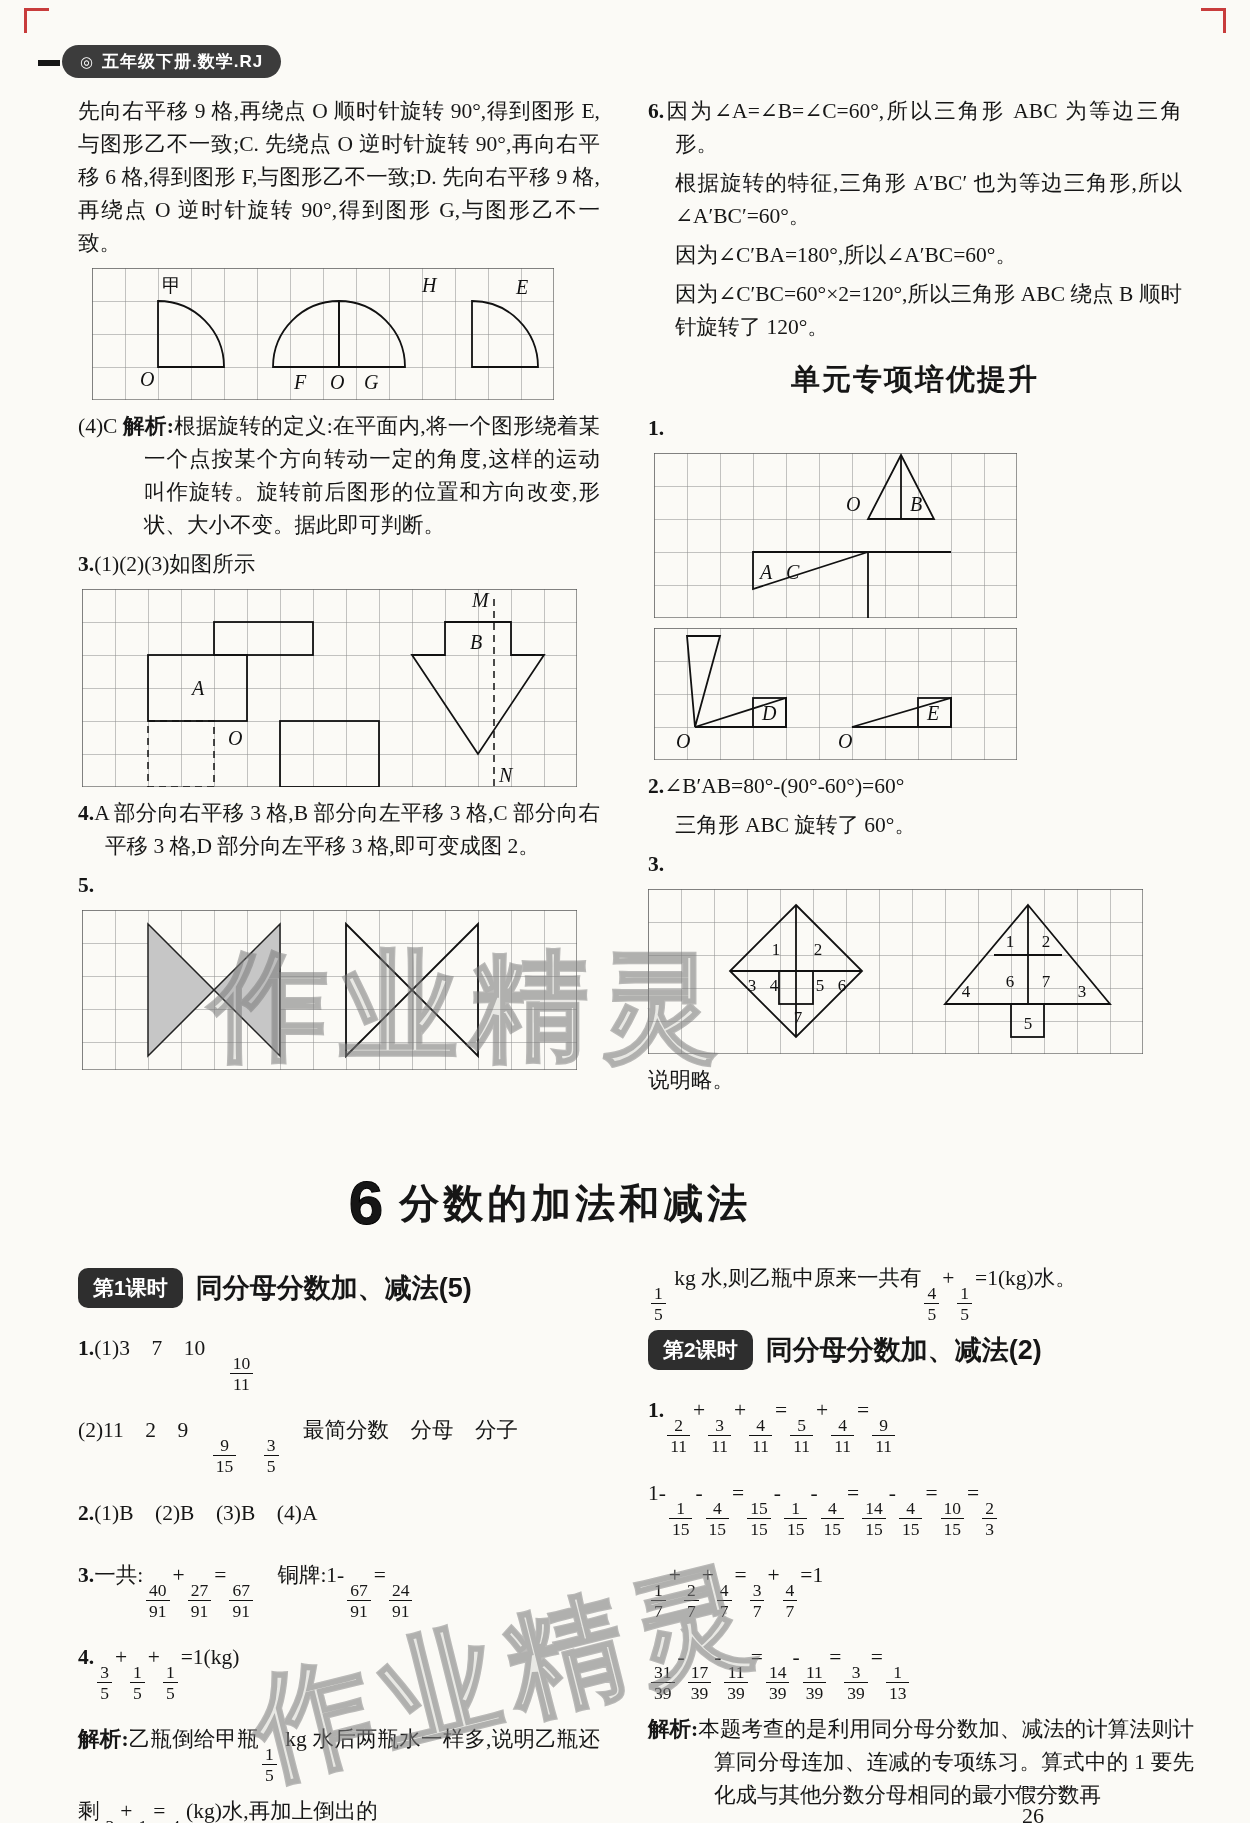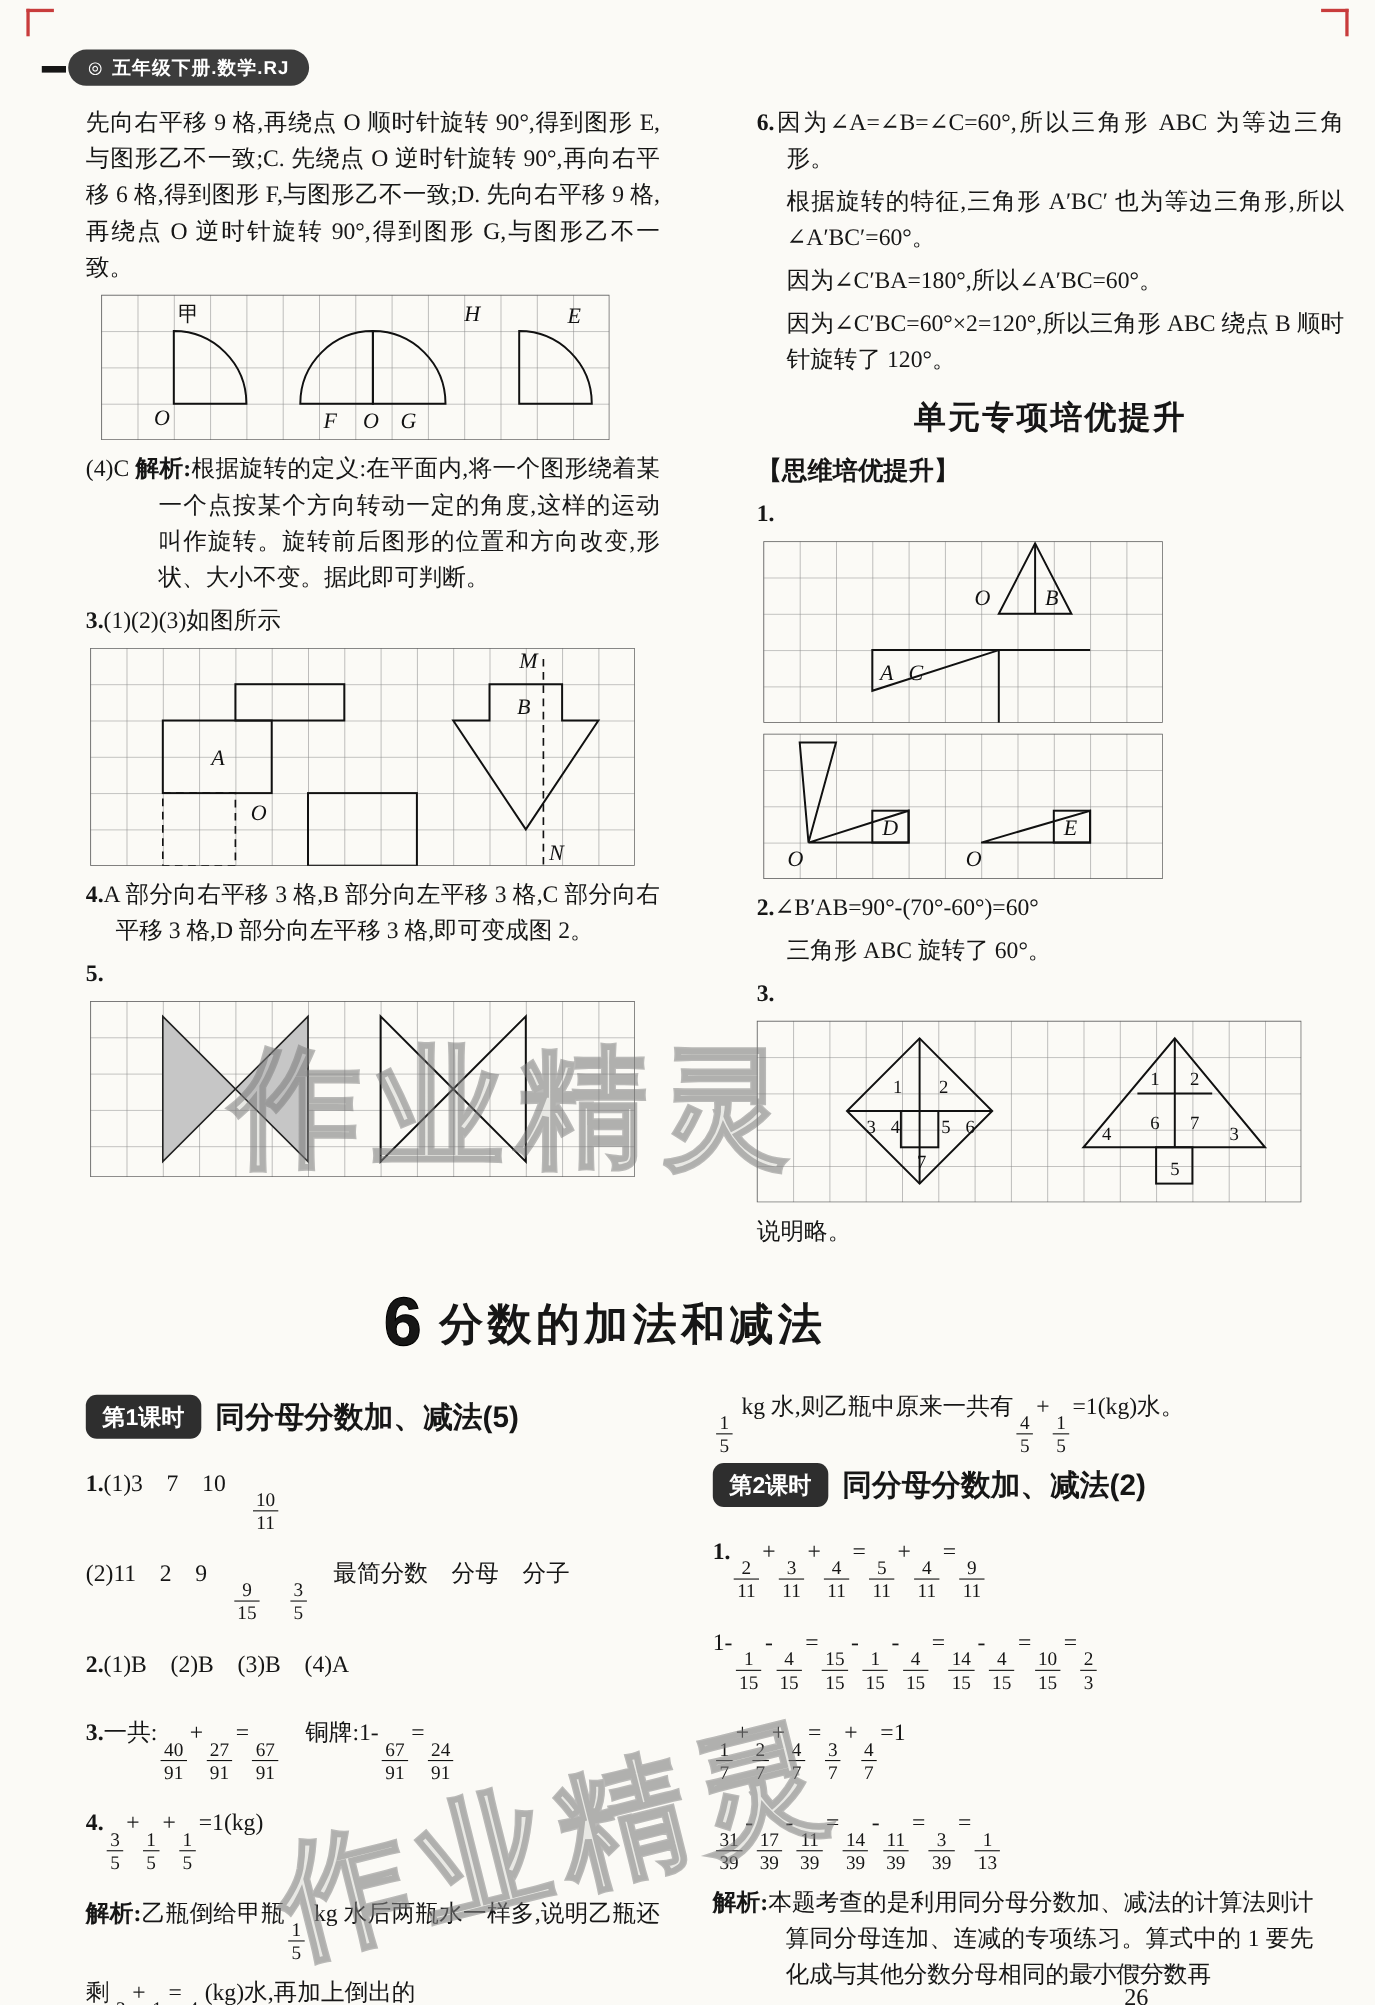--- a/index.html
+++ b/index.html
@@ -24,21 +24,21 @@
   }
   .badge-icon { font-size:15px; line-height:1; }
   .crop-tl { position:absolute; left:24px; top:8px; width:22px; height:22px;
     border-left:3px solid #c83c3c; border-top:3px solid #c83c3c; }
   .crop-tr { position:absolute; right:24px; top:8px; width:22px; height:22px;
     border-right:3px solid #c83c3c; border-top:3px solid #c83c3c; }
 
   
   .col { position:absolute; }
   .col-top-left  { left:78px;  top:95px;  width:522px; }
-  .col-top-right { left:648px; top:95px;  width:534px;margin-left:40px; }
+  .col-top-right { left:648px; top:95px;  width:534px; }
   .col-bot-left  { left:78px;  top:1268px; width:522px; }
   .col-bot-right { left:648px; top:1252px; width:546px; }
 
   .para { margin:0 0 6px; font-size:21.5px; line-height:33px; text-align:justify; }
   .bold { font-weight:bold; }
   .hang66 { padding-left:66px; text-indent:-66px; }
   .hang27 { padding-left:27px; text-indent:-27px; }
   .indent { margin-left:27px; }
 
   .math-line { margin:0 0 10px; line-height:52px; font-size:21.5px; }
@@ -172,21 +172,20 @@
 </div>
 
 <div class="col col-top-right">
 
   <p class="para hang27"><span class="bold">6.</span><span>因为∠A=∠B=∠C=60°,所以三角形 ABC 为等边三角形。</span></p>
   <p class="para indent">根据旋转的特征,三角形 A′BC′ 也为等边三角形,所以∠A′BC′=60°。</p>
   <p class="para indent">因为∠C′BA=180°,所以∠A′BC=60°。</p>
   <p class="para indent">因为∠C′BC=60°×2=120°,所以三角形 ABC 绕点 B 顺时针旋转了 120°。</p>
 
   <h2 class="unit-title">单元专项培优提升</h2>
-  <h3 class="sub-title">【思维培优提升】</h3>
 
   <p class="para"><span class="bold">1.</span></p>
 
   <svg class="fig" width="363" height="165" viewBox="0 0 363 165" style="margin-left:6px">
     <defs>
         <pattern id="g4" width="33" height="33" patternUnits="userSpaceOnUse">
           <path d="M33 0H0V33" fill="none" stroke="#8a8a8a" stroke-width="1"></path>
         </pattern>
       </defs>
     <rect class="gridrect" x="0" y="0" width="363" height="165" fill="url(#g4)"></rect>
@@ -212,21 +211,21 @@
     <polygon class="shape" points="41,99 132,70 132,99"></polygon>
     <rect class="shape" x="99" y="70" width="33" height="29"></rect>
     <polygon class="shape" points="198,99 297,70 297,99"></polygon>
     <rect class="shape" x="264" y="70" width="33" height="29"></rect>
     <text class="lbl" x="22" y="120">O</text>
     <text class="lbl" x="108" y="92">D</text>
     <text class="lbl" x="184" y="120">O</text>
     <text class="lbl" x="273" y="92">E</text>
   </svg>
 
-  <p class="para"><span class="bold">2.</span><span>∠B′AB=90°-(70°-60°)=60°</span></p>
+  <p class="para"><span class="bold">2.</span><span>∠B′AB=80°-(90°-60°)=60°</span></p>
   <p class="para indent">三角形 ABC 旋转了 60°。</p>
   <p class="para"><span class="bold">3.</span></p>
 
   <svg class="fig" width="495" height="165" viewBox="0 0 495 165" style="margin-left:0">
     <defs>
         <pattern id="g6" width="33" height="33" patternUnits="userSpaceOnUse">
           <path d="M33 0H0V33" fill="none" stroke="#8a8a8a" stroke-width="1"></path>
         </pattern>
       </defs>
     <rect class="gridrect" x="0" y="0" width="495" height="165" fill="url(#g6)"></rect>

